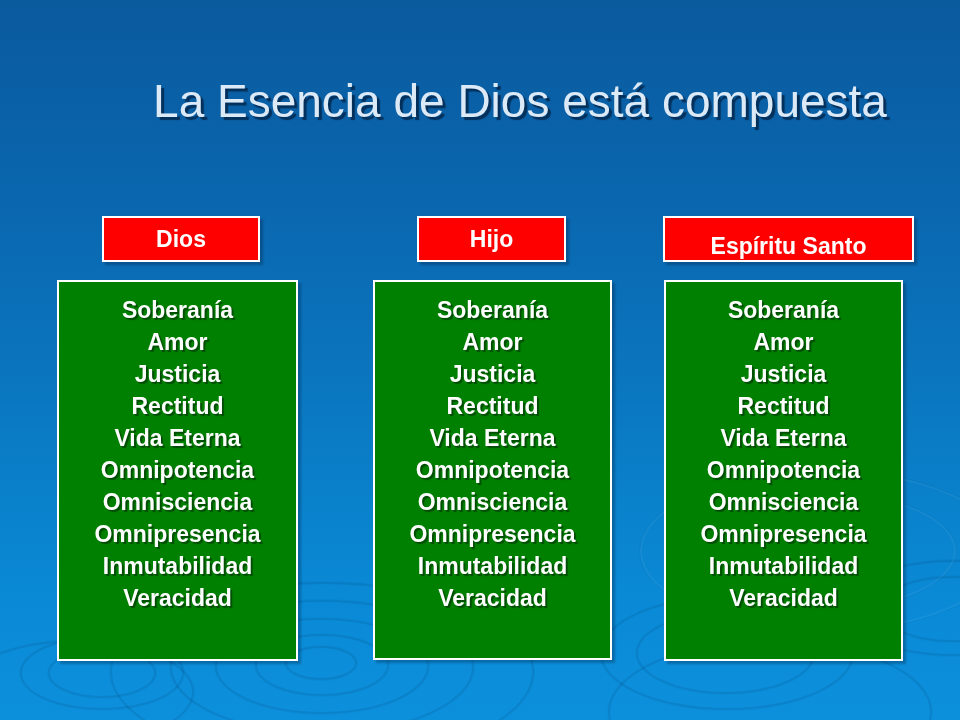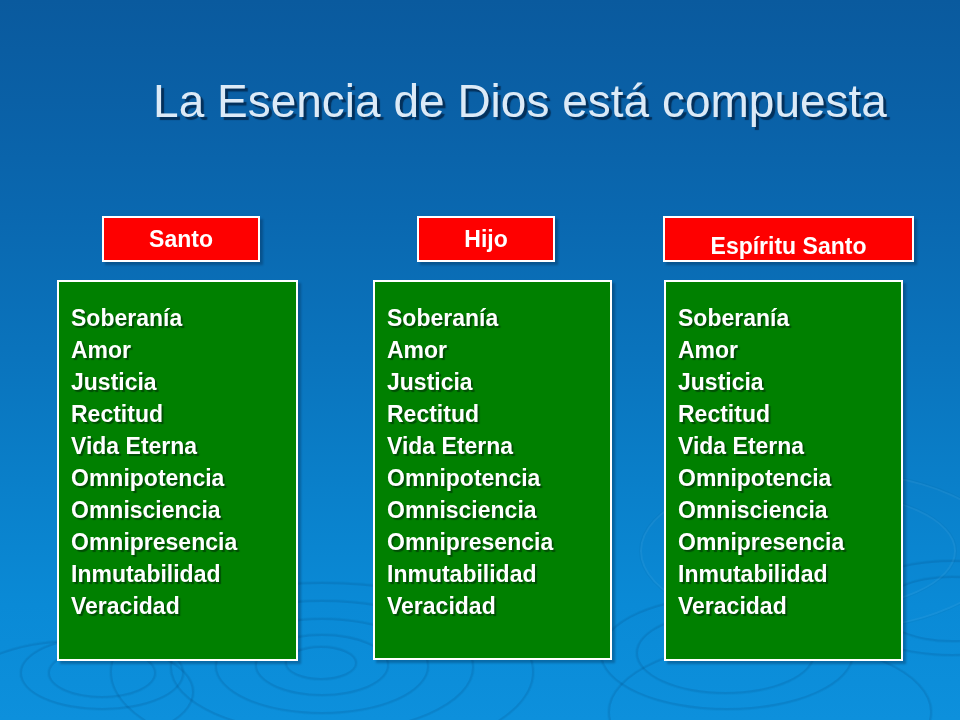--- a/index.html
+++ b/index.html
@@ -83,38 +83,38 @@
     position: absolute;
     background: #008000;
     border: 2px solid #ffffff;
     box-sizing: border-box;
     box-shadow: 3px 3px 2px rgba(0, 20, 45, 0.28);
     padding-top: 8px;
   }
 
   .attr-list {
     list-style: none;
-    margin: 12px;
+    margin: 4px;
     padding: 0;
-    text-align: left;
+    text-align: center;
   }
   .attr-list li {
     color: #ffffff;
     font-weight: bold;
     font-size: 23px;
     line-height: 32px;
     text-shadow: 2px 2px 1px rgba(0, 35, 10, 0.55);
     white-space: nowrap;
   }
 
   
   #col-padre .header-box { left: 102px; top: 216px; width: 158px; height: 46px; }
   #col-padre .attr-box   { left: 57px;  top: 280px; width: 241px; height: 381px; }
 
-  #col-hijo .header-box  { left: 417px; top: 216px; width: 138px; height: 46px; }
+  #col-hijo .header-box  { left: 417px; top: 216px; width: 149px; height: 46px; }
   #col-hijo .attr-box    { left: 373px; top: 280px; width: 239px; height: 380px; }
 
   #col-espiritu .header-box { left: 663px; top: 216px; width: 251px; height: 46px; align-items: flex-end; }
   #col-espiritu .attr-box   { left: 664px; top: 280px; width: 239px; height: 381px; }
 </style>
 </head>
 <body>
 
 <div id="slide">
 
@@ -136,21 +136,21 @@
     <div class="ring" style="left:690px; top:492px; width:262px; height:114px; border-color:rgba(255,255,255,0.05);"></div>
   </div>
 
   <h1 id="title">
     <span>La Esencia de Dios está compuesta</span>
     <br>
   </h1>
 
   <div class="column" id="col-padre">
     <div class="header-box">
-      <span>Santo</span>
+      <span>Dios</span>
     </div>
     <div class="attr-box">
       <ul class="attr-list">
         <li>Soberanía</li>
         <li>Amor</li>
         <li>Justicia</li>
         <li>Rectitud</li>
         <li>Vida Eterna</li>
         <li>Omnipotencia</li>
         <li>Omnisciencia</li>

